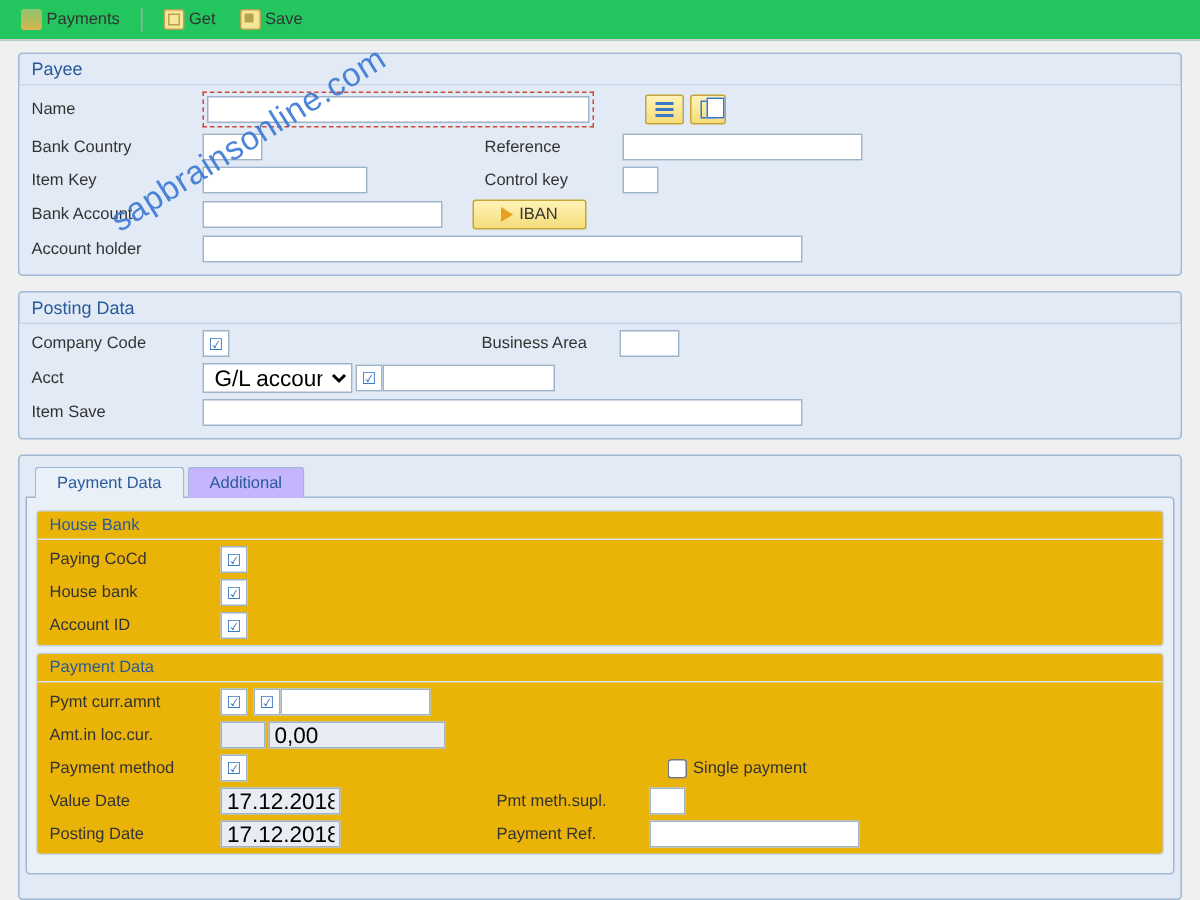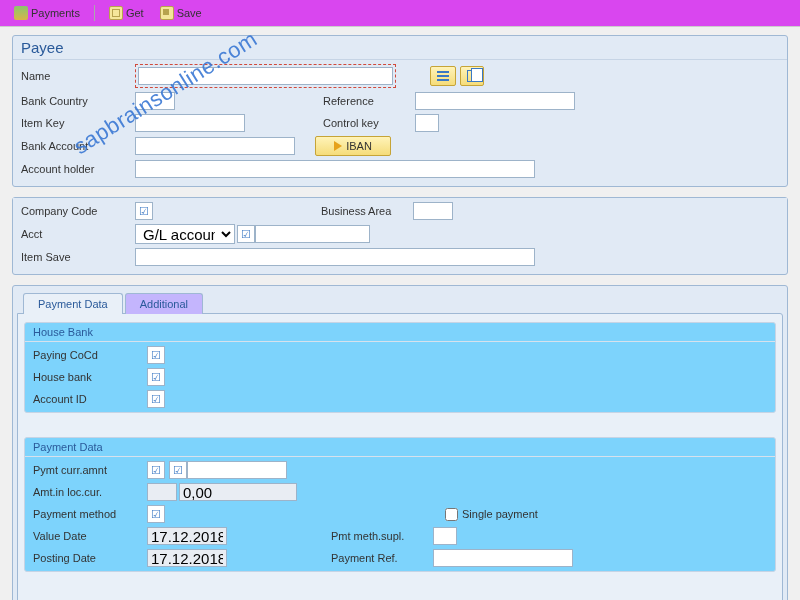--- a/index.html
+++ b/index.html
@@ -9,21 +9,21 @@
     background: #f0f0f0;
     color: #333;
     position: relative;
     width: 800px;
     height: 600px;
     overflow: hidden;
   }
 
   
   .toolbar {
-    background: #d946ef;
+    background: #22c55e;
     border-bottom: 1px solid #ccc;
     padding: 4px 8px;
     display: flex;
     align-items: center;
     gap: 4px;
   }
   .toolbar-btn {
     display: flex;
     align-items: center;
     gap: 3px;
@@ -48,21 +48,21 @@
     background: #e1eaf5;
     border: 1px solid #9fb8d4;
     border-radius: 3px;
     margin-bottom: 10px;
     padding-bottom: 4px;
   }
   .panel-title {
     padding: 3px 8px;
     border-bottom: 1px solid #c6d4e5;
     color: #2a5a9a;
-    font-size: 15px;
+    font-size: 12px;
   }
   .panel-body {
     padding: 2px 4px 2px 4px;
     background: #e1eaf5;
   }
 
   
   .row {
     display: flex;
     align-items: center;
@@ -148,24 +148,24 @@
     z-index: 2;
   }
   .tab-body {
     border: 1px solid #9fb8d4;
     background: #e9f0f8;
     padding: 8px 6px;
     border-radius: 0 3px 3px 3px;
   }
 
   .sub-panel {
-    background: #7dd3fc;
+    background: #eab308;
     border: 1px solid #c6d4e5;
     border-radius: 3px;
-    margin-bottom: 24px;
+    margin-bottom: 4px;
   }
   .sub-panel-title {
     padding: 3px 8px;
     color: #2a5a9a;
     border-bottom: 1px solid #d8e1ec;
   }
   .sub-panel-body {
     padding: 2px 4px;
   }
 
@@ -272,20 +272,21 @@
         </span>
       </div>
       <div class="row">
         <div class="label">Account holder</div>
         <input type="text" style="width: 400px;" value="">
       </div>
     </div>
   </div>
 
   <div class="panel">
+    <div class="panel-title">Posting Data</div>
     <div class="panel-body">
       <div class="row">
         <div class="label">Company Code</div>
         <span class="chk">☑</span>
         <div style="width:160px"></div>
         <div class="col2-label">Business Area</div>
         <input type="text" style="width: 40px;" value="">
       </div>
       <div class="row">
         <div class="label">Acct</div>

